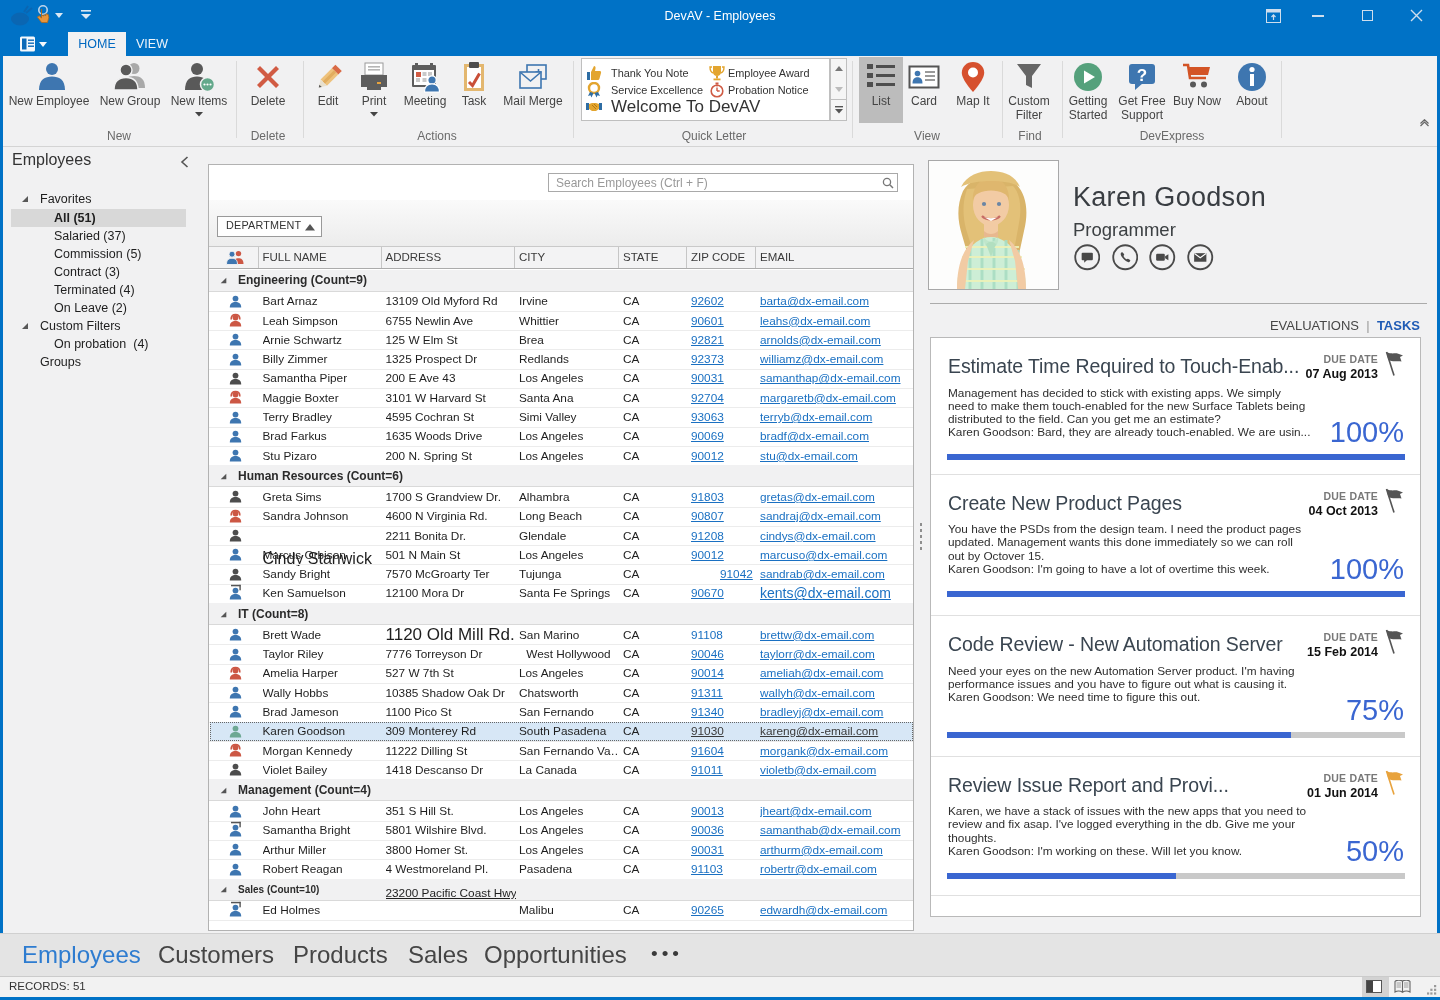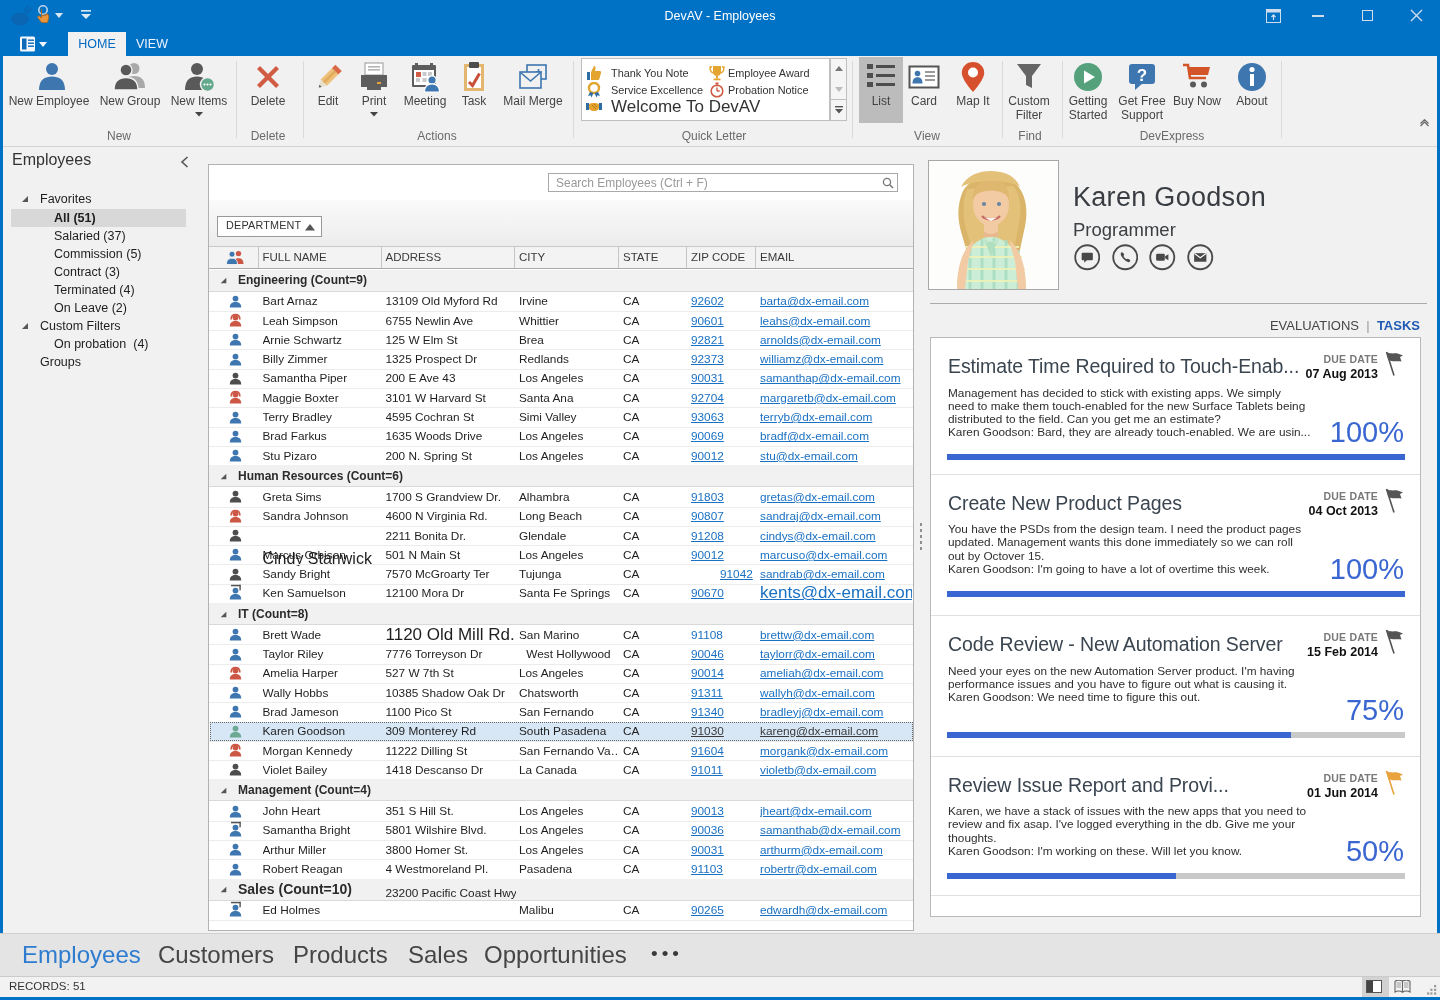--- a/index.html
+++ b/index.html
@@ -483,21 +483,21 @@
       <rect x="2" y="-2.2" width="9.5" height="1.5" fill="#555"></rect>
       <rect x="10.4" y="-2.2" width="1.4" height="5.5" fill="#555"></rect>
       <circle cx="6.5" cy="3.6" r="2.9" fill="#3e76b0"></circle>
       <path d="M0.8 12.6 C0.8 8.4 3.3 7.1 6.5 7.1 C9.7 7.1 12.2 8.4 12.2 12.6 Z" fill="#3e76b0"></path>
     </svg>
 <div class="abs" style="left:262.5px;top:586.4px;width:116px;color:#1e1e1e;font-size:11.8px;line-height:14px;white-space:nowrap;overflow:hidden;">Ken Samuelson</div>
 <div class="abs" style="left:385.5px;top:586.4px;width:130px;color:#1e1e1e;font-size:11.8px;line-height:14px;white-space:nowrap;overflow:hidden;">12100 Mora Dr</div>
 <div class="abs" style="left:519px;top:586.4px;width:99px;color:#1e1e1e;font-size:11.8px;line-height:14px;white-space:nowrap;overflow:hidden;">Santa Fe Springs</div>
 <div class="abs" style="left:623px;top:586.4px;width:60px;color:#1e1e1e;font-size:11.8px;line-height:14px;white-space:nowrap;overflow:hidden;">CA</div>
 <div class="abs" style="left:691px;top:586.4px;width:62px;color:#1a70c2;font-size:11.8px;line-height:14px;white-space:nowrap;overflow:hidden;text-decoration:underline;">90670</div>
-<div class="abs" style="left:760px;top:586.4px;width:152px;color:#1a70c2;font-size:17px;line-height:14px;white-space:nowrap;overflow:hidden;text-decoration:underline;">kents@dx-email.com</div>
+<div class="abs" style="left:760px;top:586.4px;width:152px;color:#1a70c2;font-size:14px;line-height:14px;white-space:nowrap;overflow:hidden;text-decoration:underline;">kents@dx-email.com</div>
 <div class="abs" style="left:209px;top:603.0px;width:704px;height:1px;background:#ececec;"></div>
 <div class="abs" style="left:209px;top:603.0px;width:704px;height:22.0px;background:#f1f1f2;border-bottom:1px solid #d9d9d9;"></div>
 <svg class="abs" style="left:220px;top:610.5px;" width="7" height="7" viewBox="0 0 7 7">
       <path d="M6.3 0.7 L6.3 6.3 L0.7 6.3 Z" fill="#555"></path>
     </svg>
 <div class="abs" style="left:238px;top:606.5px;font-size:12px;font-weight:bold;color:#2b2b2b;line-height:15px;">IT (Count=8)</div>
 <svg class="abs" style="left:229px;top:628.1999999999999px;overflow:visible;" width="13" height="13" viewBox="0 0 13 13">
       <circle cx="6.5" cy="3.6" r="2.9" fill="#3e76b0"></circle>
       <path d="M0.8 12.6 C0.8 8.4 3.3 7.1 6.5 7.1 C9.7 7.1 12.2 8.4 12.2 12.6 Z" fill="#3e76b0"></path>
     </svg>
@@ -636,29 +636,29 @@
 <div class="abs" style="left:385.5px;top:862.0px;width:130px;color:#1e1e1e;font-size:11.8px;line-height:14px;white-space:nowrap;overflow:hidden;">4 Westmoreland Pl.</div>
 <div class="abs" style="left:519px;top:862.0px;width:99px;color:#1e1e1e;font-size:11.8px;line-height:14px;white-space:nowrap;overflow:hidden;">Pasadena</div>
 <div class="abs" style="left:623px;top:862.0px;width:60px;color:#1e1e1e;font-size:11.8px;line-height:14px;white-space:nowrap;overflow:hidden;">CA</div>
 <div class="abs" style="left:691px;top:862.0px;width:62px;color:#1a70c2;font-size:11.8px;line-height:14px;white-space:nowrap;overflow:hidden;text-decoration:underline;">91103</div>
 <div class="abs" style="left:760px;top:862.0px;width:152px;color:#1a70c2;font-size:11.8px;line-height:14px;white-space:nowrap;overflow:hidden;text-decoration:underline;">robertr@dx-email.com</div>
 <div class="abs" style="left:209px;top:878.6px;width:704px;height:1px;background:#ececec;"></div>
 <div class="abs" style="left:209px;top:878.6px;width:704px;height:22.0px;background:#f1f1f2;border-bottom:1px solid #d9d9d9;"></div>
 <svg class="abs" style="left:220px;top:886.1px;" width="7" height="7" viewBox="0 0 7 7">
       <path d="M6.3 0.7 L6.3 6.3 L0.7 6.3 Z" fill="#555"></path>
     </svg>
-<div class="abs" style="left:238px;top:882.1px;font-size:14px;font-weight:bold;color:#2b2b2b;line-height:15px;">Sales (Count=10)</div>
+<div class="abs" style="left:238px;top:882.1px;font-size:10px;font-weight:bold;color:#2b2b2b;line-height:15px;">Sales (Count=10)</div>
 <svg class="abs" style="left:229px;top:903.7999999999994px;overflow:visible;" width="13" height="13" viewBox="0 0 13 13">
       <rect x="2" y="-2.2" width="9.5" height="1.5" fill="#555"></rect>
       <rect x="10.4" y="-2.2" width="1.4" height="5.5" fill="#555"></rect>
       <circle cx="6.5" cy="3.6" r="2.9" fill="#3e76b0"></circle>
       <path d="M0.8 12.6 C0.8 8.4 3.3 7.1 6.5 7.1 C9.7 7.1 12.2 8.4 12.2 12.6 Z" fill="#3e76b0"></path>
     </svg>
 <div class="abs" style="left:262.5px;top:903.3px;width:116px;color:#1e1e1e;font-size:11.8px;line-height:14px;white-space:nowrap;overflow:hidden;">Ed Holmes</div>
-<div class="abs" style="left:385.5px;top:886px;width:130px;color:#1e1e1e;font-size:11.8px;line-height:14px;white-space:nowrap;overflow:hidden;">23200 Pacific Coast Hwy</div>
+<div class="abs" style="left:385.5px;top:886px;width:130px;color:#1e1e1e;font-size:11.8px;line-height:14px;white-space:nowrap;overflow:hidden;text-decoration:underline;">23200 Pacific Coast Hwy</div>
 <div class="abs" style="left:519px;top:903.3px;width:99px;color:#1e1e1e;font-size:11.8px;line-height:14px;white-space:nowrap;overflow:hidden;">Malibu</div>
 <div class="abs" style="left:623px;top:903.3px;width:60px;color:#1e1e1e;font-size:11.8px;line-height:14px;white-space:nowrap;overflow:hidden;">CA</div>
 <div class="abs" style="left:691px;top:903.3px;width:62px;color:#1a70c2;font-size:11.8px;line-height:14px;white-space:nowrap;overflow:hidden;text-decoration:underline;">90265</div>
 <div class="abs" style="left:760px;top:903.3px;width:152px;color:#1a70c2;font-size:11.8px;line-height:14px;white-space:nowrap;overflow:hidden;text-decoration:underline;">edwardh@dx-email.com</div>
 <div class="abs" style="left:209px;top:919.9px;width:704px;height:1px;background:#ececec;"></div>
 <div class="abs" style="left:919.5px;top:523px;width:2.5px;height:2.5px;background:#8e8e8e;"></div>
 <div class="abs" style="left:919.5px;top:529px;width:2.5px;height:2.5px;background:#8e8e8e;"></div>
 <div class="abs" style="left:919.5px;top:535px;width:2.5px;height:2.5px;background:#8e8e8e;"></div>
 <div class="abs" style="left:919.5px;top:541px;width:2.5px;height:2.5px;background:#8e8e8e;"></div>
 <div class="abs" style="left:919.5px;top:547px;width:2.5px;height:2.5px;background:#8e8e8e;"></div>

